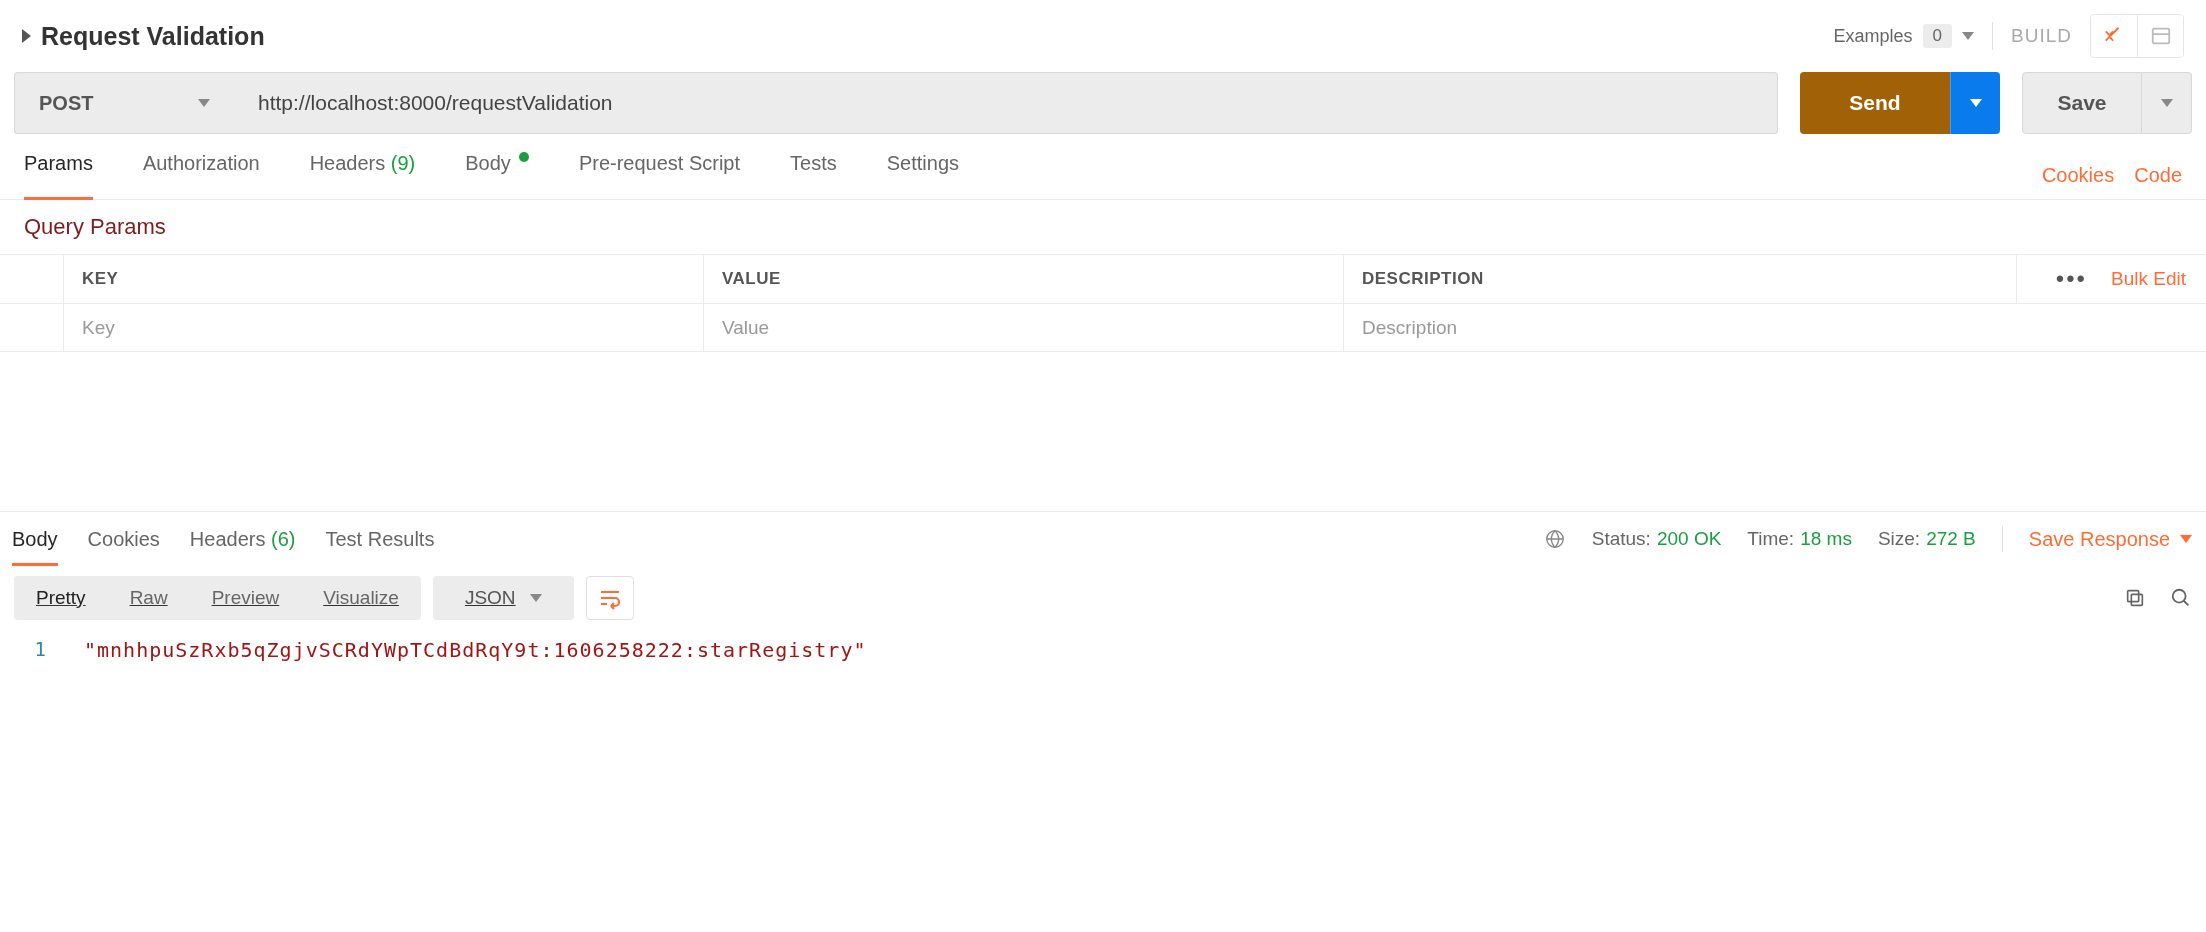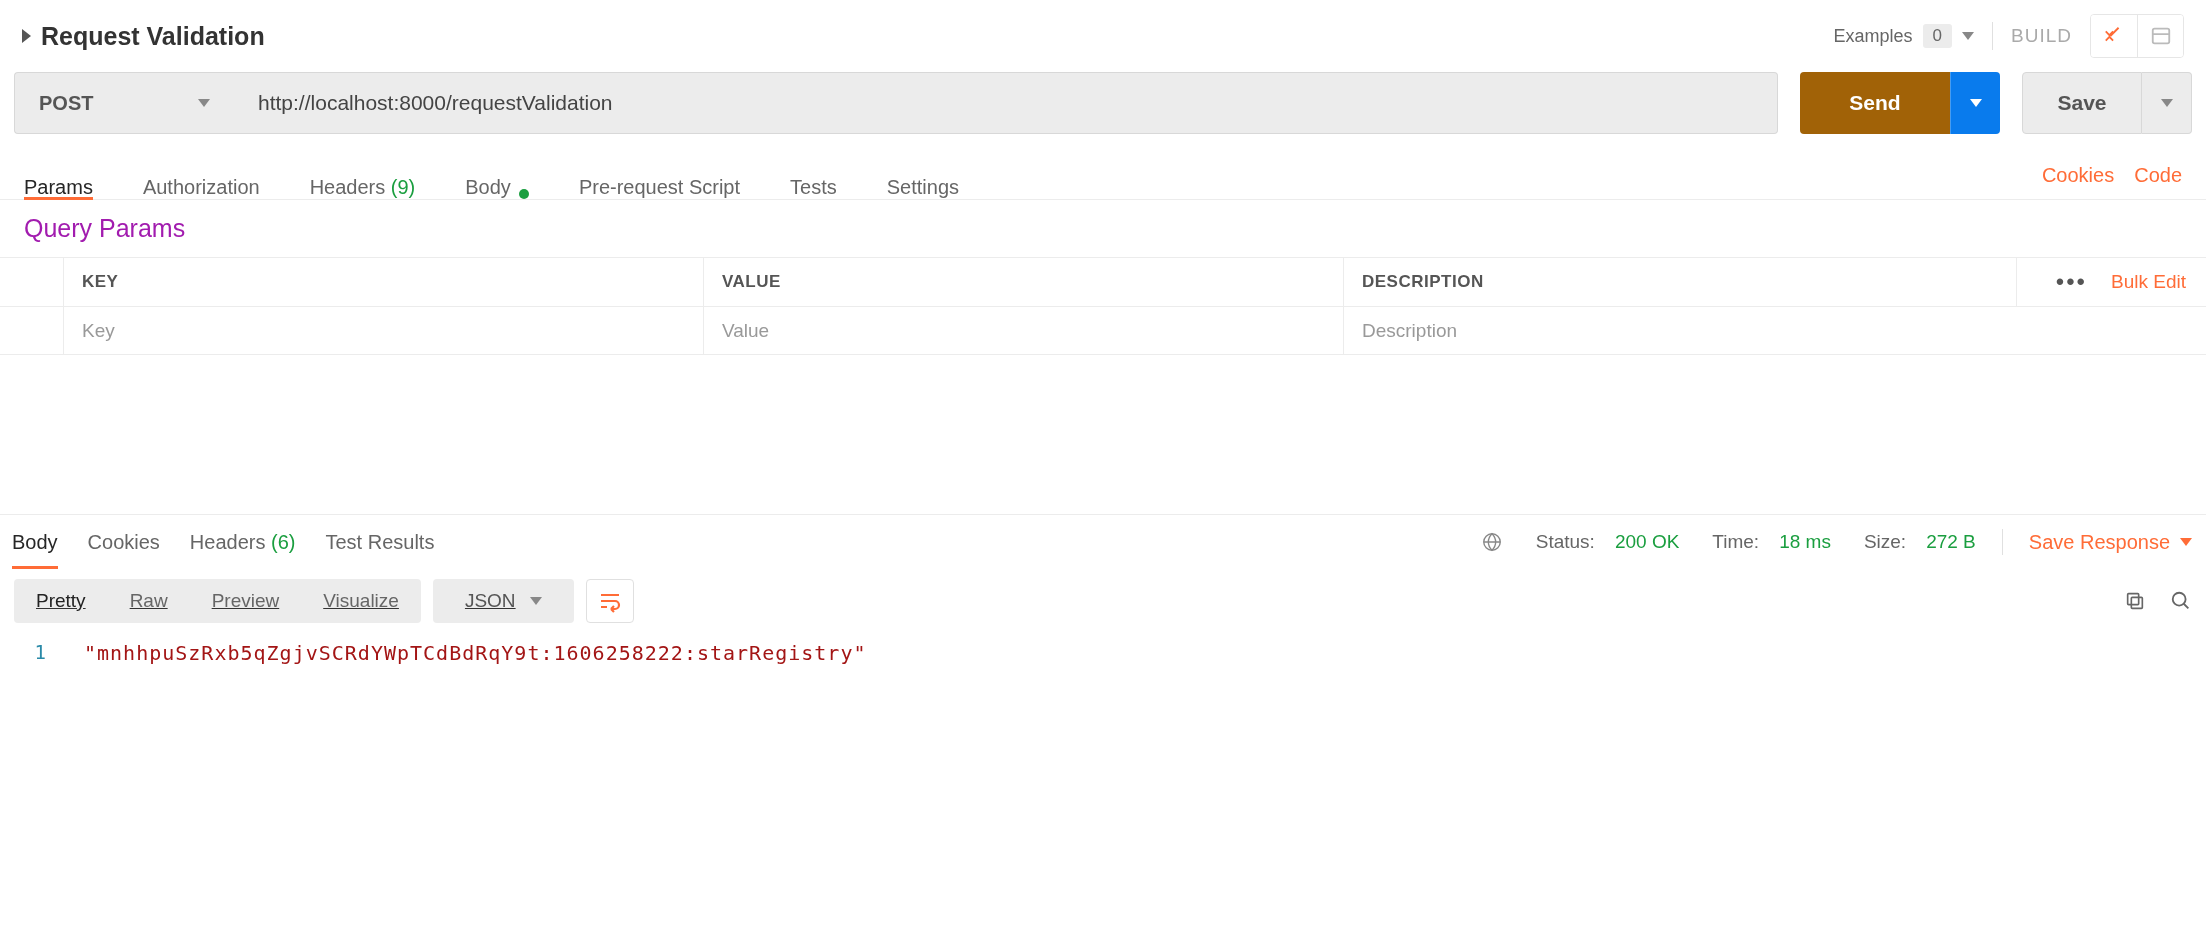--- a/index.html
+++ b/index.html
@@ -83,34 +83,34 @@
 
   
   .req-tabs {
     display: flex; align-items: center; padding: 0 24px;
     border-bottom: 1px solid #ececec; justify-content: space-between;
     height: 48px;
   }
   .req-tabs-left { display: flex; gap: 50px; align-items: center; height: 100%; }
   .req-tab {
     font-size: 20px; color: #666; cursor: pointer; height: 100%;
-    display: flex; align-items: flex-end; position: relative;
+    display: flex; align-items: flex-start; position: relative;
   }
   .req-tab.active { color: #262626; }
   .req-tab.active::after {
     content: ""; position: absolute; left: 0; right: 0; bottom: -1px;
     height: 3px; background: #FF6C37;
   }
   .count-green { color: #1a9e3f; }
   .dot-green { width: 10px; height: 10px; background: #1a9e3f; border-radius: 50%; display: inline-block; margin-left: 8px;}
   .req-tabs-right { display: flex; gap: 20px; }
   .link-orange { color: #FF6C37; font-size: 20px; cursor: pointer; }
 
   
-  .qp-title { font-size: 25px; color: #a21caf; padding: 14px 24px; }
+  .qp-title { font-size: 22px; color: #7f1d1d; padding: 14px 24px; }
   .qp-table {
     width: 100%; border-top: 1px solid #ececec; border-bottom: 1px solid #ececec;
     display: flex; flex-direction: column;
   }
   .qp-row { display: flex; height: 48px; align-items: stretch; }
   .qp-row + .qp-row { border-top: 1px solid #ececec; }
   .qp-checkbox-cell { width: 64px; border-right: 1px solid #ececec; }
   .qp-cell {
     padding: 0 18px; display: flex; align-items: center;
     border-right: 1px solid #ececec; font-size: 18px; color: #666;
@@ -130,21 +130,21 @@
     display: flex; align-items: center; justify-content: space-between;
     padding: 0 14px 0 12px; height: 54px;
   }
   .resp-tabs-left { display: flex; gap: 30px; align-items: center; height:100%;}
   .resp-tab { font-size: 20px; color: #666; cursor: pointer; height:100%; display:flex; align-items:center; position:relative;}
   .resp-tab.active { color: #262626; }
   .resp-tab.active::after {
     content:""; position:absolute; left:0; right:0; bottom:0; height:3px; background:#FF6C37;
   }
   .resp-tabs-right { display: flex; align-items: center; gap: 26px; font-size: 19px;}
-  .resp-meta { display: flex; gap: 20px; color: #666; margin-left: 7px;}
+  .resp-meta { display: flex; gap: 6px; color: #666;}
   .resp-meta .val { color: #1a9e3f; }
   .vdiv2 { width:1px; height:26px; background:#e0e0e0;}
 
   
   .resp-controls {
     display: flex; align-items: center; justify-content: space-between;
     padding: 10px 14px;
     text-decoration: underline;
   }
   .resp-controls-left { display: flex; align-items: center; gap: 12px; }

